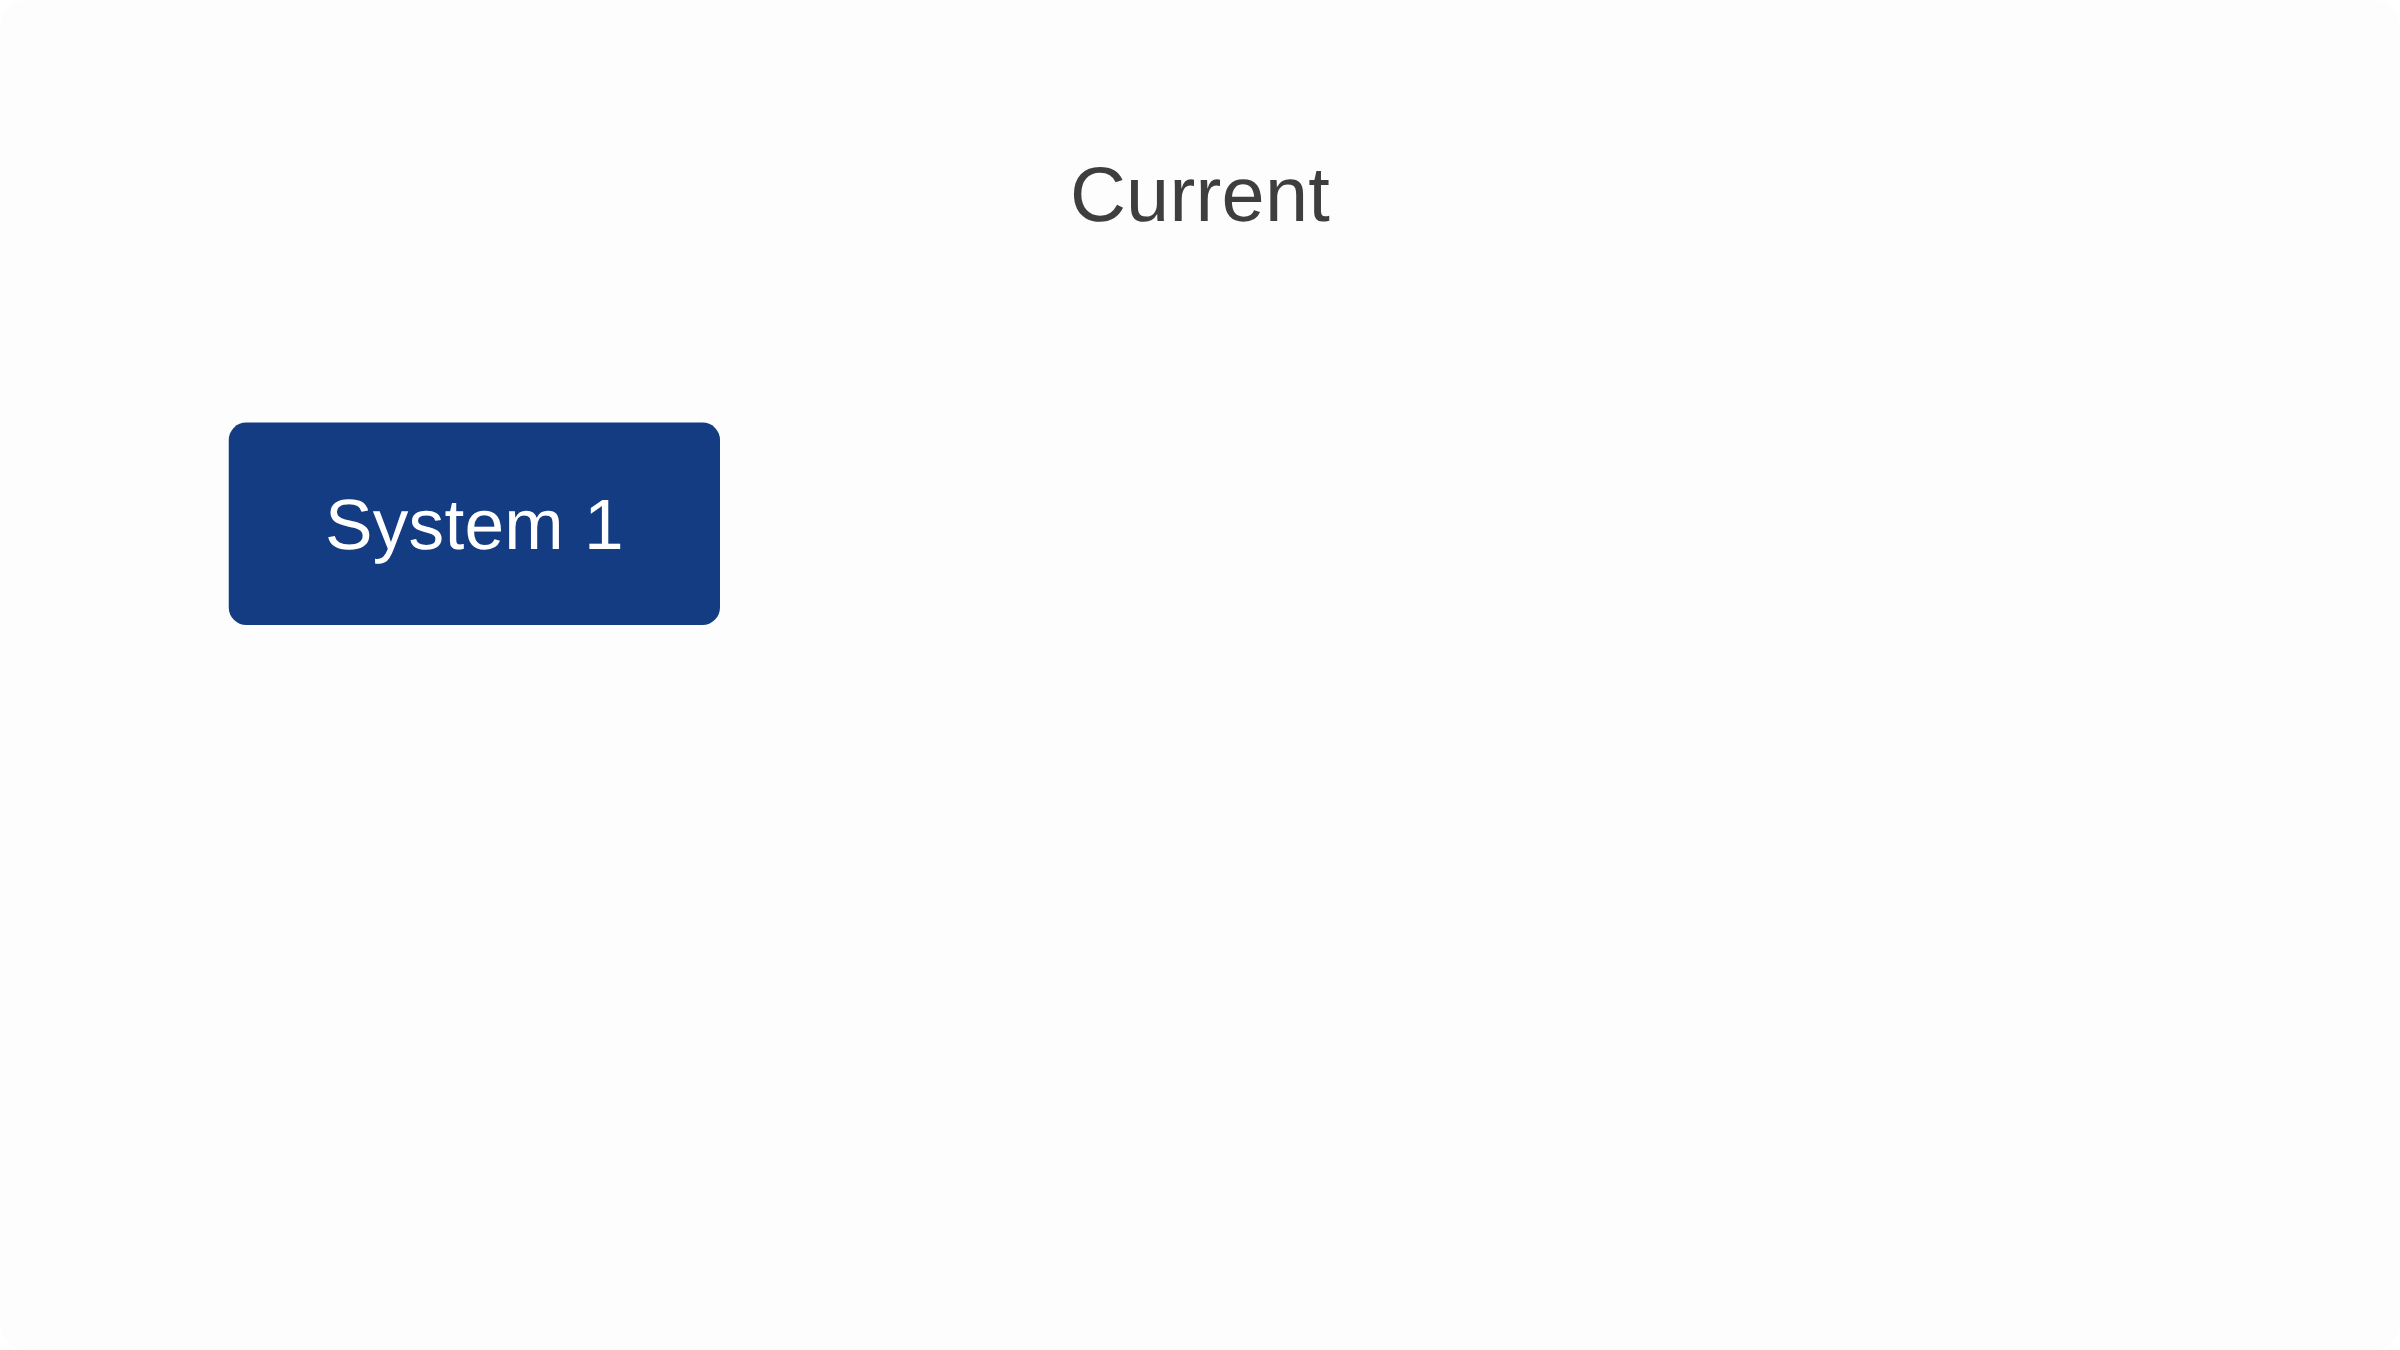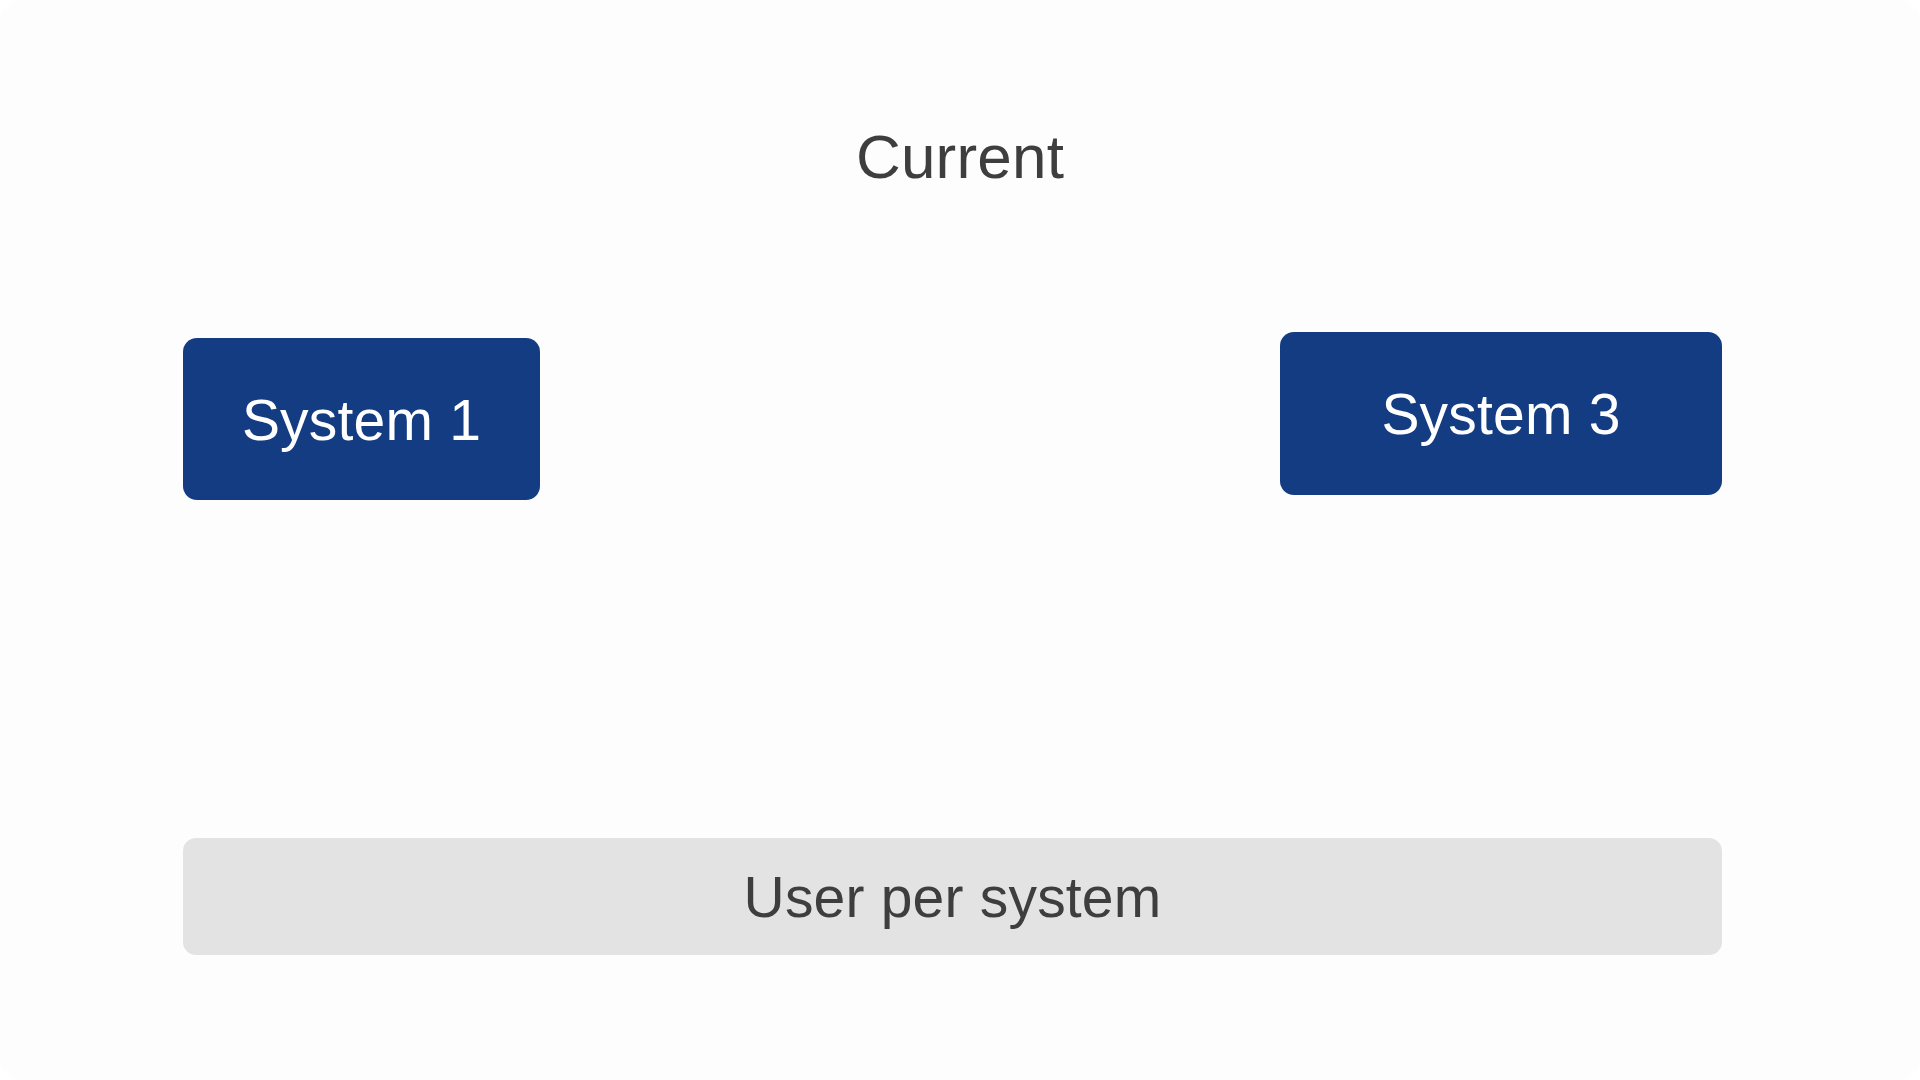--- a/index.html
+++ b/index.html
@@ -70,21 +70,21 @@
     padding: 0;
     box-sizing: border-box;
   }
 
   .system-button .btn-label {
     display: block;
     line-height: 1;
     transform: translateY(1px);
   }
 
-  #system-button-1 { left: 183px;  top: 338px; width: 357px; height: 162px; align-items: center; }
+  #system-button-1 { left: 183px;  top: 338px; width: 393px; height: 162px; align-items: center; }
   #system-button-2 { left: 730px;  top: 340px; width: 443px; height: 160px; }
   #system-button-3 { left: 1280px; top: 332px; width: 442px; height: 163px; }
 
   
   #user-per-system-bar {
     position: absolute;
     left: 183px;
     top: 838px;
     width: 1539px;
     height: 117px;
@@ -118,23 +118,17 @@
 
   <h1 id="page-title">Current</h1>
 
   <div id="system-button-row">
 
     <button class="system-button" id="system-button-1">
       <span class="btn-label">System 1</span>
     </button>
 
 
-    <button class="system-button" id="system-button-3">
-      <span class="btn-label">System 3</span>
-    </button>
 
   </div>
 
-  <button id="user-per-system-bar">
-    <span class="bar-label">User per system</span>
-  </button>
 
 </div>
 
 </body></html>

